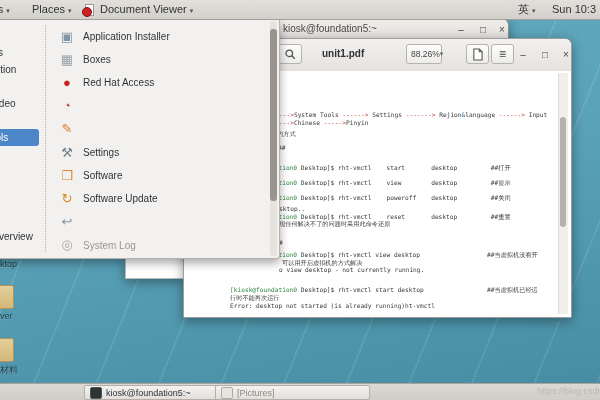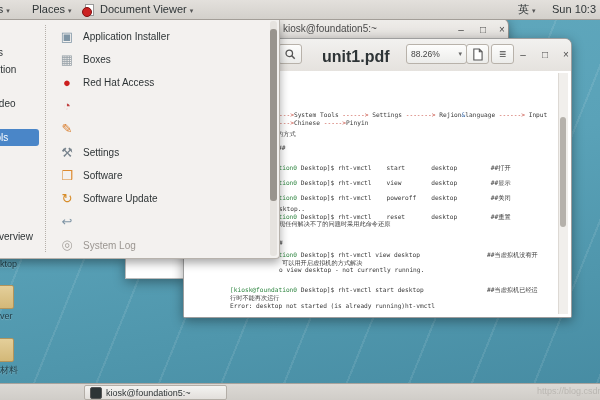--- a/index.html
+++ b/index.html
@@ -33,21 +33,21 @@
   .term-title{position:absolute;left:142px;top:4px;font-size:10px;color:#4a4a4a;}
   .wctl{position:absolute;top:3px;width:16px;height:16px;text-align:center;line-height:16px;
     font-size:10px;color:#4c4c4c;}
   
   .viewer{left:183px;top:38px;width:387px;height:278px;z-index:8;border-radius:7px 7px 2px 2px;background:#fff;}
   .headerbar{position:absolute;left:0;top:0;width:100%;height:32px;border-radius:6px 6px 0 0;
     background:linear-gradient(#f2f1ef,#e5e2de);border-bottom:1px solid #b6b0a8;}
   .hb-btn{position:absolute;top:5px;height:20px;border:1px solid #b8b2aa;border-radius:3px;
     background:linear-gradient(#fdfdfc,#ececea);display:flex;align-items:center;justify-content:center;
     font-size:10px;color:#444;box-sizing:border-box;}
-  .hb-title{position:absolute;left:138px;top:9px;font-size:16px;font-weight:bold;color:#2e3436;}
+  .hb-title{position:absolute;left:138px;top:9px;font-size:10px;font-weight:bold;color:#2e3436;}
   .hb-win{position:absolute;top:8px;width:18px;height:16px;text-align:center;line-height:16px;font-size:10px;color:#4c4c4c;}
   .viewer-content{position:absolute;left:0;top:32px;right:0;bottom:0;background:#fff;overflow:hidden;}
   .pdf-line{position:absolute;white-space:pre;font-family:"DejaVu Sans Mono","Liberation Mono",monospace;
     font-size:6.2px;line-height:7px;}
   .v-scroll{position:absolute;right:3px;top:34px;bottom:3px;width:9px;background:#f1efec;border-left:1px solid #ddd9d4;}
   .v-thumb{position:absolute;left:1px;top:44px;width:6px;height:110px;background:#b5b1ab;border-radius:3px;}
   
   .frag{left:125px;top:258px;width:58px;height:19px;z-index:4;background:#fff;border:1px solid #bbb;}
   
   .appmenu{position:absolute;left:-62px;top:19px;width:340px;height:239px;z-index:30;
@@ -94,21 +94,21 @@
 
   <div class="win viewer">
     <div class="headerbar">
       <div class="hb-btn" style="left:94px;width:24px;">
         <svg width="13" height="13" viewBox="0 0 16 16">
           <circle cx="6.5" cy="6.5" r="4" fill="none" stroke="#555" stroke-width="1.6"></circle>
           <line x1="9.6" y1="9.6" x2="13.2" y2="13.2" stroke="#555" stroke-width="1.8"></line>
         </svg>
       </div>
       <div class="hb-title">unit1.pdf</div>
-      <div class="hb-btn" style="left:222px;width:61px;justify-content:space-between;padding:0 4px;font-size:8.5px;">
+      <div class="hb-btn" style="left:222px;width:36px;justify-content:space-between;padding:0 4px;font-size:8.5px;">
         <span>88.26%</span>
         <span style="font-size:7px;color:#666;">▾</span>
       </div>
       <div class="hb-btn" style="left:282px;width:23px;">
         <svg width="11" height="13" viewBox="0 0 12 14">
           <path d="M2 1 h6 l3 3 v9 h-9 z" fill="#fff" stroke="#555" stroke-width="1.2"></path>
           <path d="M8 1 v3 h3" fill="none" stroke="#555" stroke-width="1.2"></path>
         </svg>
       </div>
       <div class="hb-btn" style="left:307px;width:23px;font-size:12px;">
@@ -219,16 +219,20 @@
     <div class="tb-item" style="left:546px;width:54px;overflow:hidden;padding-right:0;">
       <span>Sun 10:3</span>
     </div>
   </div>
 
   <div class="taskbar">
     <div class="task-btn" style="left:84px;width:131px;">
       <span class="task-ico" style="background:#2d3436;border:1px solid #555;"></span>
       <span>kiosk@foundation5:~</span>
     </div>
+    <div class="task-btn" style="left:215px;width:143px;color:#8d8984;">
+      <span class="task-ico" style="background:#e9e5dc;border:1px solid #aaa;"></span>
+      <span>[Pictures]</span>
+    </div>
   </div>
 
   <div class="watermark">https://blog.csdn.</div>
 </div>
 
 </body></html>

